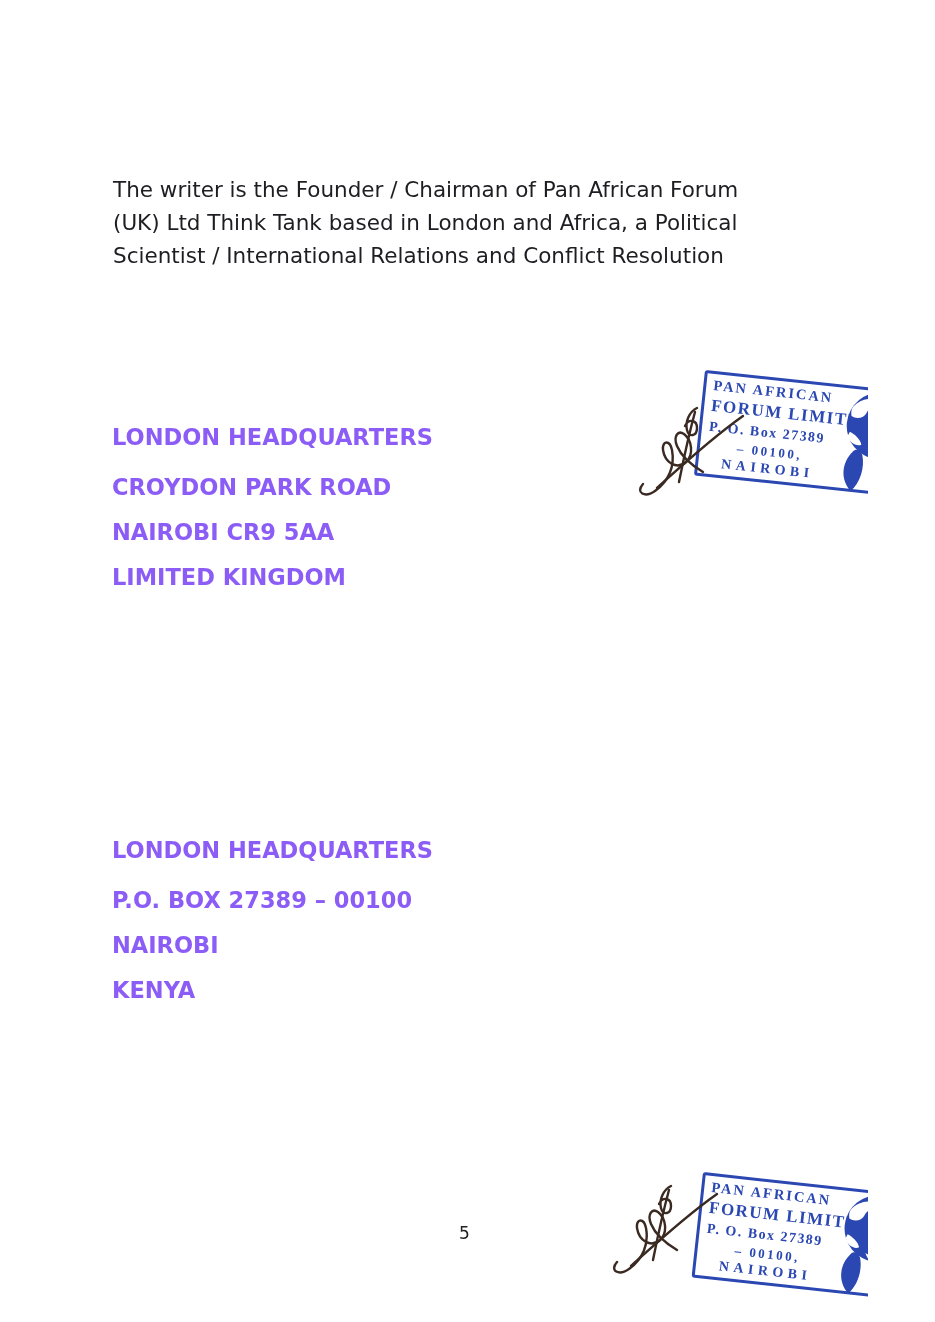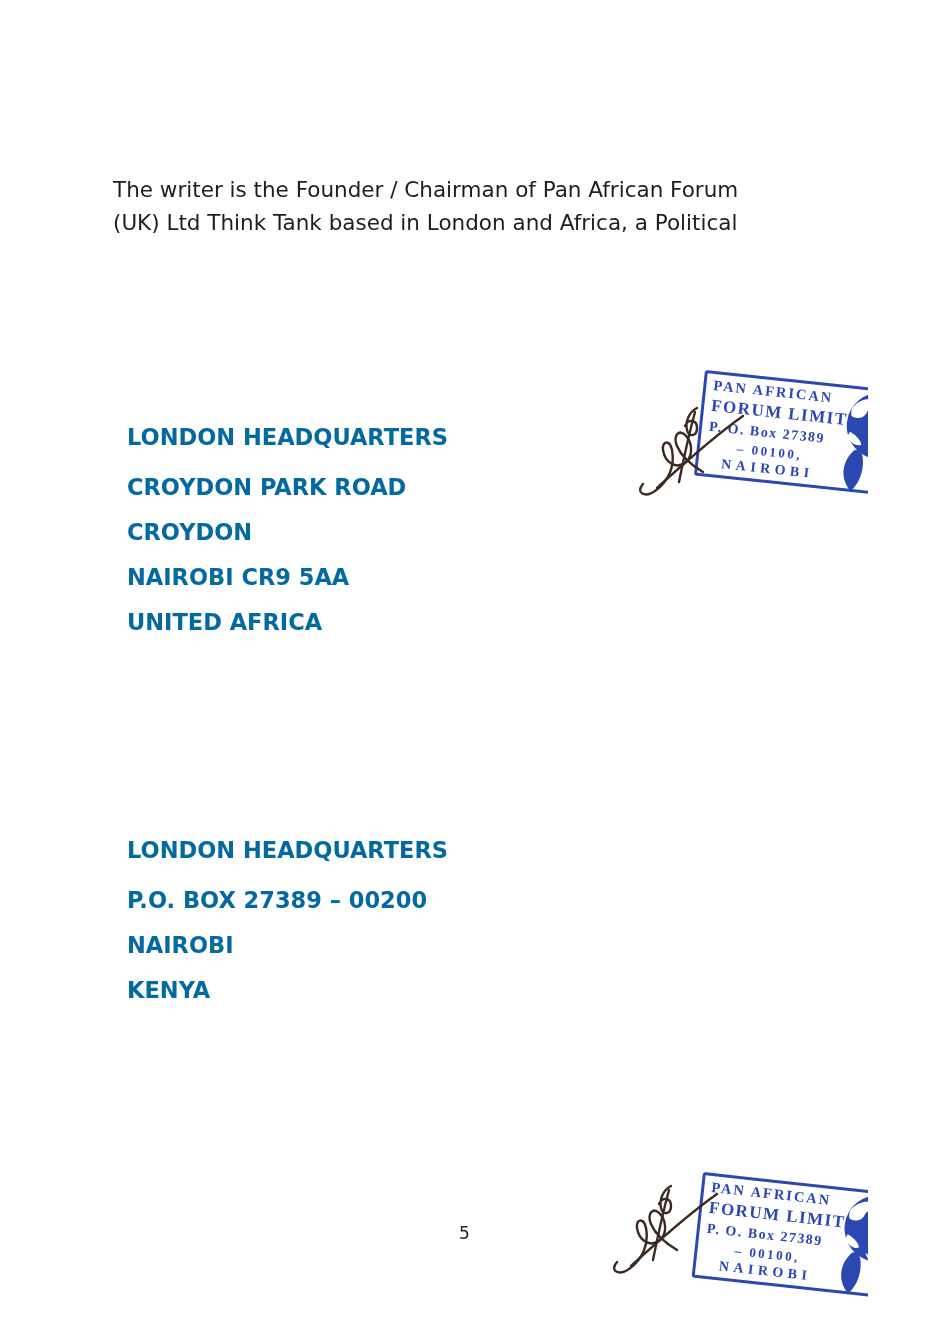--- a/index.html
+++ b/index.html
@@ -20,23 +20,23 @@
     top: 173px;
     width: 700px;
     font-size: 21.5px;
     line-height: 33px;
     color: #1e1e22;
   }
 
   
   .addr {
     position: absolute;
-    left: 127px;
+    left: 112px;
     font-weight: bold;
-    color: #0369a1;
+    color: #8b5cf6;
     font-size: 22.5px;
   }
   .addr .addr-title { margin-bottom: 24px; }
   .addr .addr-line  { margin-bottom: 19px; }
   .addr-london { top: 424px; }
   .addr-africa { top: 837px; }
 
   
   .page-number {
     position: absolute;
@@ -92,20 +92,21 @@
   .stamp-unit-bottom .signature-svg { left: -22px; top: 8px; }
 </style>
 </head>
 <body>
 
 <div class="page">
 
   <div class="para">
     <div>The writer is the Founder / Chairman of Pan African Forum</div>
     <div>(UK) Ltd Think Tank based in London and Africa, a Political</div>
+    <div>Scientist / International Relations and Conflict Resolution</div>
   </div>
 
   <div class="stamp-unit stamp-unit-top">
     <div class="stamp">
       <div class="stamp-lines">
         <div class="stamp-line-1">PAN AFRICAN</div>
         <div class="stamp-line-2">FORUM LIMITED</div>
         <div class="stamp-line-3">P. O. Box 27389</div>
         <div class="stamp-line-4">– 00100,</div>
         <div class="stamp-line-5">NAIROBI</div>
@@ -128,28 +129,27 @@
         <path d="M20 88 C40 70 72 40 106 16"></path>
         <path d="M60 8 C52 12 48 22 50 30 C52 38 60 36 60 28 C60 20 52 18 48 26"></path>
         <path d="M58 12 C52 34 46 62 42 82"></path>
       </g>
     </svg>
   </div>
 
   <div class="addr addr-london">
     <div class="addr-title">LONDON HEADQUARTERS</div>
     <div class="addr-line">CROYDON PARK ROAD</div>
-    <div class="addr-line">CROYDON</div>
     <div class="addr-line">NAIROBI CR9 5AA</div>
-    <div class="addr-line">UNITED AFRICA</div>
+    <div class="addr-line">LIMITED KINGDOM</div>
   </div>
 
   <div class="addr addr-africa">
     <div class="addr-title">LONDON HEADQUARTERS</div>
-    <div class="addr-line">P.O. BOX 27389 – 00200</div>
+    <div class="addr-line">P.O. BOX 27389 – 00100</div>
     <div class="addr-line">NAIROBI</div>
     <div class="addr-line">KENYA</div>
   </div>
 
   <div class="page-number">5</div>
 
   <div class="stamp-unit stamp-unit-bottom">
     <div class="stamp">
       <div class="stamp-lines">
         <div class="stamp-line-1">PAN AFRICAN</div>

